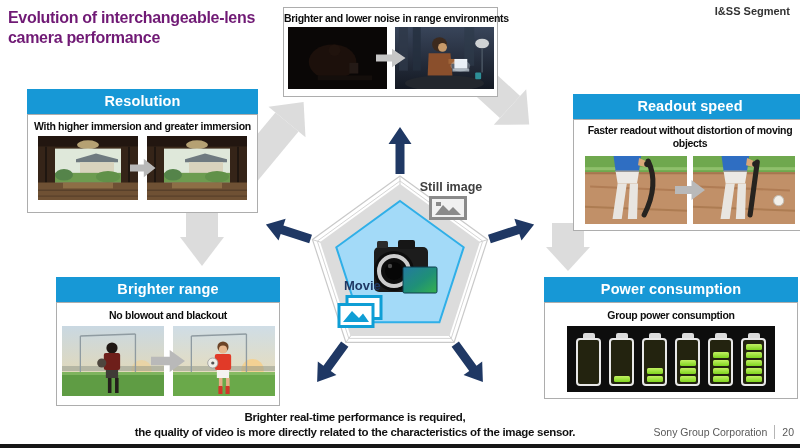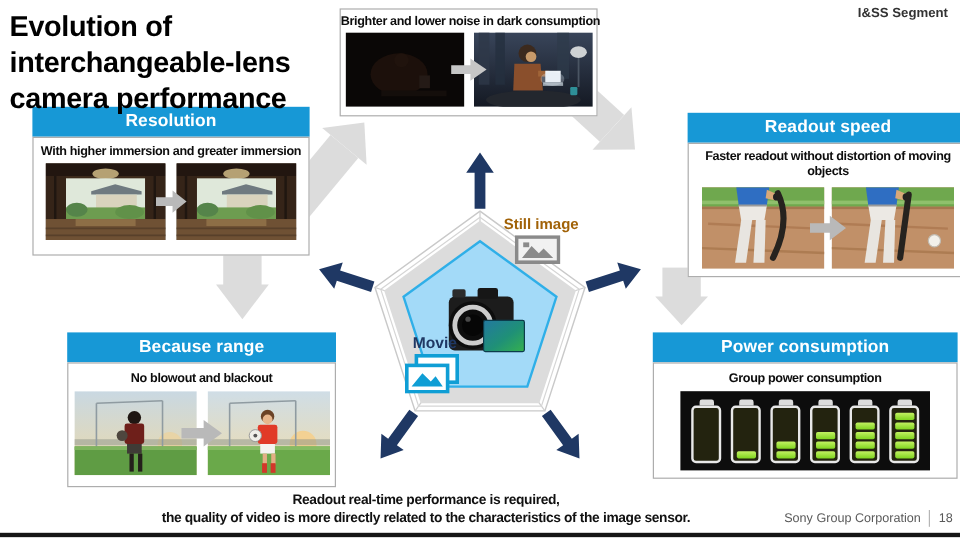--- a/index.html
+++ b/index.html
@@ -1,37 +1,37 @@
 <!DOCTYPE html>
 <html><head>
 <meta charset="utf-8">
 <style>
   html,body{margin:0;padding:0;background:#ffffff;}
   .slide{position:relative;width:800px;height:448px;background:#ffffff;overflow:hidden;
          font-family:"Liberation Sans",sans-serif;color:#111;}
-  .page-title{position:absolute;left:8px;top:8px;width:300px;font-size:24px;line-height:1.25;
-              font-weight:bold;letter-spacing:-0.3px;color:#000000;z-index:5;}
+  .page-title{position:absolute;left:8px;top:8px;width:300px;font-size:16px;line-height:1.25;
+              font-weight:bold;letter-spacing:-0.3px;color:#701a75;z-index:5;}
   .segment-label{position:absolute;right:10px;top:5px;font-size:11px;font-weight:bold;color:#333;z-index:5;}
 
   .bg-arrows{position:absolute;left:0;top:0;z-index:1;pointer-events:none;}
   .center-svg{position:absolute;left:240px;top:115px;z-index:3;pointer-events:none;}
 
   .panel{position:absolute;z-index:2;}
   .panel-header{background:#1798d6;color:#fff;font-weight:bold;font-size:14.5px;
                 text-align:center;height:25px;line-height:25px;letter-spacing:0.1px;}
   .panel-body{background:#fff;border:1px solid #adadad;box-sizing:border-box;position:relative;}
   .caption{font-weight:bold;font-size:10.5px;letter-spacing:-0.3px;text-align:center;color:#0d0d0d;white-space:nowrap;}
   .caption.wrap{white-space:normal;line-height:1.25;padding:0 12px;}
   .imgs{position:relative;display:flex;justify-content:center;}
   .photo{display:block;border:0;}
   .mini-arrow{position:absolute;left:50%;top:50%;transform:translate(-50%,-50%);background:#b9b9b9;
               clip-path:polygon(0 32%,55% 32%,55% 4%,100% 50%,55% 96%,55% 68%,0 68%);z-index:4;}
 
   .still-label{position:absolute;left:414px;top:180px;width:74px;text-align:center;
-               font-size:12.5px;font-weight:bold;color:#a16207;z-index:4;}
+               font-size:12.5px;font-weight:bold;color:#404040;z-index:4;}
   .still-icon{position:absolute;left:429px;top:196px;z-index:4;}
   .movie-label{position:absolute;left:344px;top:278px;font-size:13px;font-weight:bold;color:#1f3864;z-index:4;}
   .movie-icon{position:absolute;left:336px;top:295px;z-index:4;}
 
   .power-panel{background:#0d0d0d;display:flex;align-items:center;justify-content:center;gap:8px;}
   .battery{display:flex;flex-direction:column;align-items:center;}
   .bat-cap{width:12px;height:5px;background:#dcdcdc;border-radius:2px 2px 0 0;}
   .bat-body{width:25px;height:48px;border:2px solid #e8e8e8;border-radius:4px;background:#23230f;
             box-sizing:border-box;display:flex;flex-direction:column;justify-content:flex-end;gap:2px;padding:2px 2.5px;}
   .bat-bar{height:6px;background:linear-gradient(#c2f162,#7fd41f);border-radius:1.5px;}
@@ -108,21 +108,21 @@
           <line x1="0" y1="56" x2="100" y2="56" stroke="#58402a" stroke-width="1.5"></line>
             <line x1="0" y1="62" x2="100" y2="62" stroke="#58402a" stroke-width="1.5"></line>
         </svg>
         <span class="mini-arrow" style="width:26px;height:20px;"></span>
       </div>
     </div>
   </div>
 
   <div class="panel" style="left:283px;top:7px;width:215px;">
     <div class="panel-body" style="height:90px;">
-      <div class="caption" style="padding-top:4px;">Brighter and lower noise in dark consumption</div>
+      <div class="caption" style="padding-top:4px;">Brighter and lower noise in range environments</div>
       <div class="imgs" style="margin-top:3px;gap:8px;">
         <svg class="photo" width="99" height="62" viewBox="0 0 100 64" preserveAspectRatio="none">
           <rect width="100" height="64" fill="#0a0706"></rect>
           <ellipse cx="45" cy="36" rx="24" ry="18" fill="#1c100b"></ellipse>
           <circle cx="47" cy="24" r="6" fill="#20130d"></circle>
           <rect x="62" y="37" width="9" height="11" fill="#241a16"></rect>
           <rect x="30" y="50" width="55" height="5" fill="#140e0b"></rect>
         </svg>
         <svg class="photo" width="99" height="62" viewBox="0 0 100 64" preserveAspectRatio="none">
           <defs>
@@ -189,21 +189,21 @@
           <line x1="30" y1="15" x2="53" y2="15" stroke="#9a9a9a" stroke-width="1.5"></line>
           <line x1="63" y1="6" x2="56" y2="58" stroke="#26231f" stroke-width="5" stroke-linecap="round"></line>
           <circle cx="84" cy="44" r="5" fill="#f2f0ea" stroke="#c2bcb2" stroke-width="1"></circle>
         </svg>
         <span class="mini-arrow" style="width:30px;height:22px;"></span>
       </div>
     </div>
   </div>
 
   <div class="panel" style="left:56px;top:277px;width:224px;">
-    <div class="panel-header">Because range</div>
+    <div class="panel-header">Brighter range</div>
     <div class="panel-body" style="height:104px;">
       <div class="caption" style="padding-top:6px;">No blowout and blackout</div>
       <div class="imgs" style="margin-top:5px;gap:9px;">
         <svg class="photo" width="102" height="70" viewBox="0 0 100 70" preserveAspectRatio="none">
           <defs>
               <linearGradient id="skyA" x1="0" y1="0" x2="0" y2="1">
             <stop offset="0" stop-color="#c9d8e2"></stop>
                 <stop offset="1" stop-color="#ecd9a8"></stop>
               </linearGradient>
             </defs>
@@ -353,23 +353,23 @@
   </svg>
 
   <div class="movie-label">Movie</div>
   <svg class="movie-icon" width="48" height="33" viewBox="0 0 48 33">
     <rect x="11" y="1.5" width="34" height="22" fill="#ffffff" stroke="#0f9ed5" stroke-width="3"></rect>
     <rect x="3" y="9.5" width="34" height="22" fill="#ffffff" stroke="#0f9ed5" stroke-width="3"></rect>
     <polygon points="7,27 16,16 23,23 27,18.5 33,27" fill="#0f9ed5"></polygon>
   </svg>
 
   <div class="footer-center">
-    <div>Readout real-time performance is required,</div>
+    <div>Brighter real-time performance is required,</div>
     <div>the quality of video is more directly related to the characteristics of the image sensor.</div>
   </div>
   <div class="footer-right">
     <span>Sony Group Corporation</span>
     <span class="footer-divider"></span>
-    <span>18</span>
+    <span>20</span>
   </div>
   <div class="bottom-line"></div>
 
 </div>
 
 </body></html>

